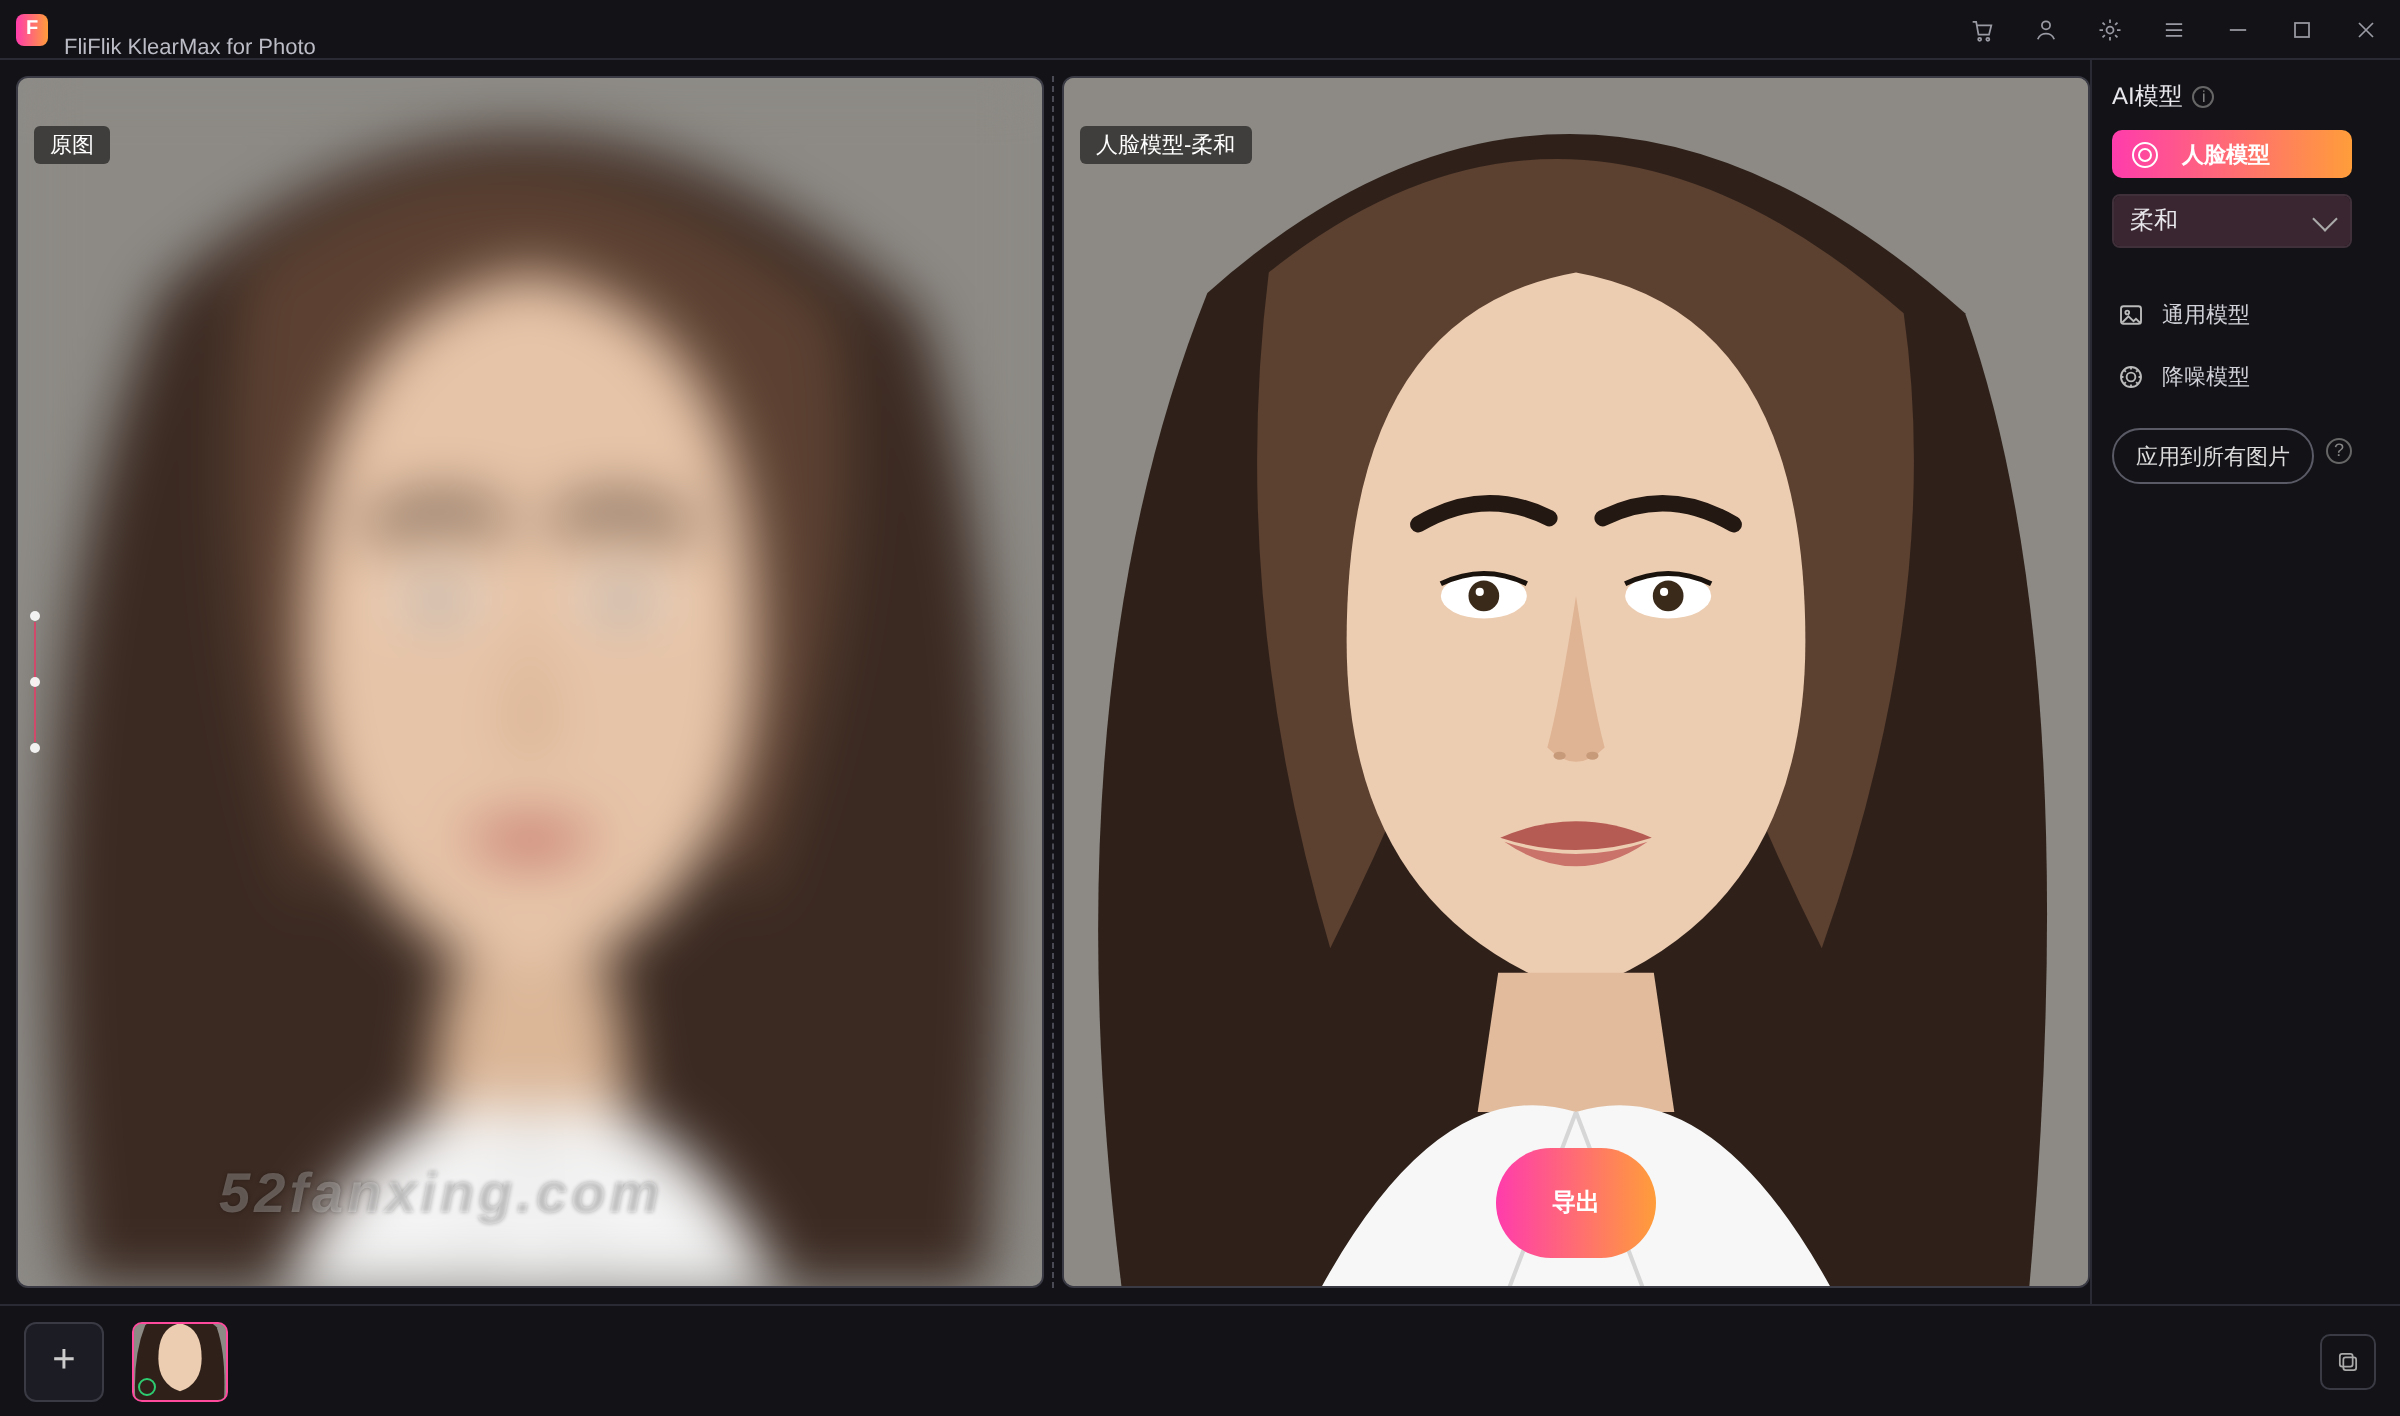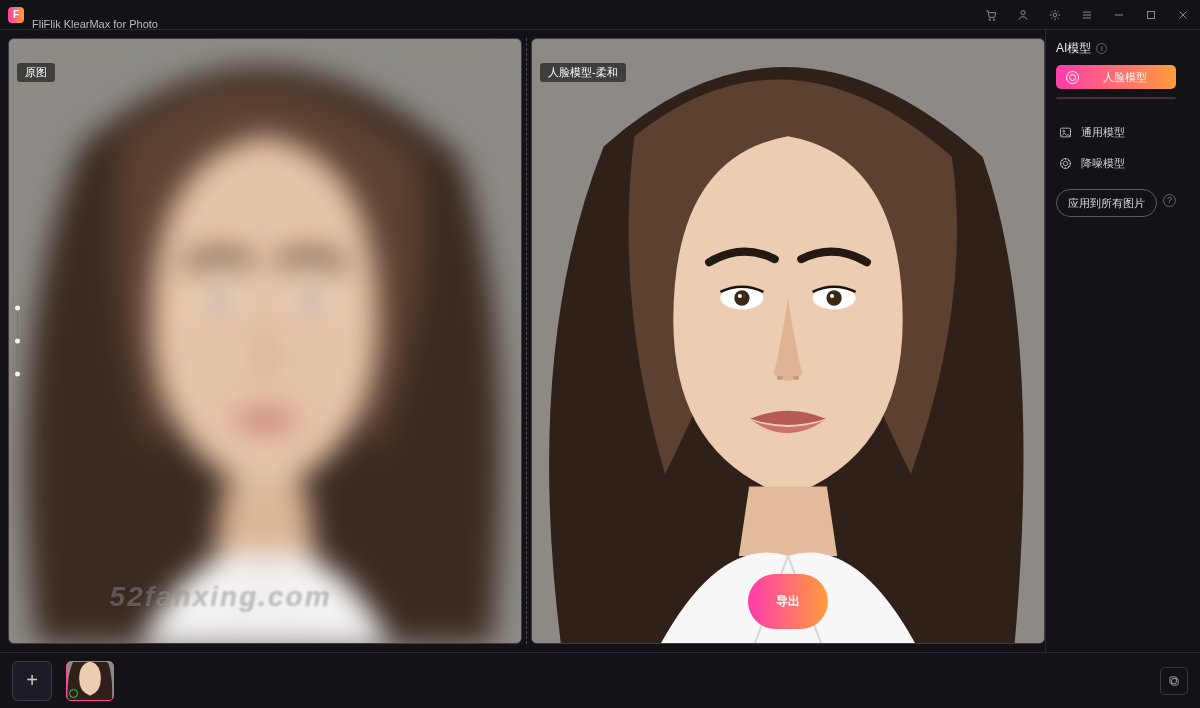--- a/index.html
+++ b/index.html
@@ -88,23 +88,23 @@
   .sidepanel{
     width:155px;flex:none;
     background:var(--bg);
     border-left:1px solid var(--border);
     padding:10px 24px 10px 10px;
     display:flex;flex-direction:column;gap:8px;
   }
   .sp-title{font-size:12px;color:#e8e8ec;display:flex;align-items:center;gap:5px;}
   .sp-title .info{width:11px;height:11px;border:1px solid #666;border-radius:50%;font-size:8px;display:flex;align-items:center;justify-content:center;color:#888;}
   .model-btn{
-    display:flex;align-items:center;gap:24px;
+    display:flex;align-items:center;gap:12px;
     height:24px;border-radius:5px;padding:0 10px;cursor:pointer;
-    background:var(--grad);color:#fff;font-size:11px;
+    background:var(--grad);color:#fff;font-size:11px;font-weight:bold;
   }
   .model-btn .micon{width:13px;height:13px;border:1.5px solid #fff;border-radius:50%;display:flex;align-items:center;justify-content:center;}
   .model-btn .micon::after{content:"";width:5px;height:5px;border:1.5px solid #fff;border-radius:50%;}
   .dropdown{
     background:#2b2029;border:1px solid #40303a;border-radius:4px;overflow:hidden;
   }
   .dd-sel{display:flex;align-items:center;justify-content:space-between;padding:4px 8px;background:#3a2630;cursor:pointer;}
   .dd-opt{padding:4px 8px;color:#ccc;cursor:pointer;}
   .chev{width:9px;height:9px;border-right:1.5px solid #aaa;border-bottom:1.5px solid #aaa;transform:rotate(45deg);margin-top:-3px;}
   .model-row{
@@ -255,20 +255,24 @@
       <span>AI模型</span>
       <span class="info">i</span>
     </div>
 
     <div class="model-btn">
       <span class="micon"></span>
       <span>人脸模型</span>
     </div>
 
     <div class="dropdown">
+      <div class="dd-sel">
+        <span>柔和</span>
+        <span class="chev"></span>
+      </div>
     </div>
 
     <div style="height:6px"></div>
 
     <div class="model-row">
       <svg viewBox="0 0 24 24">
           <rect x="4" y="5" width="16" height="14" rx="2"></rect>
           <circle cx="9" cy="10" r="1.5"></circle>
           <path d="M5 18l5-5 4 4 2-2 4 4"></path>
         </svg>

